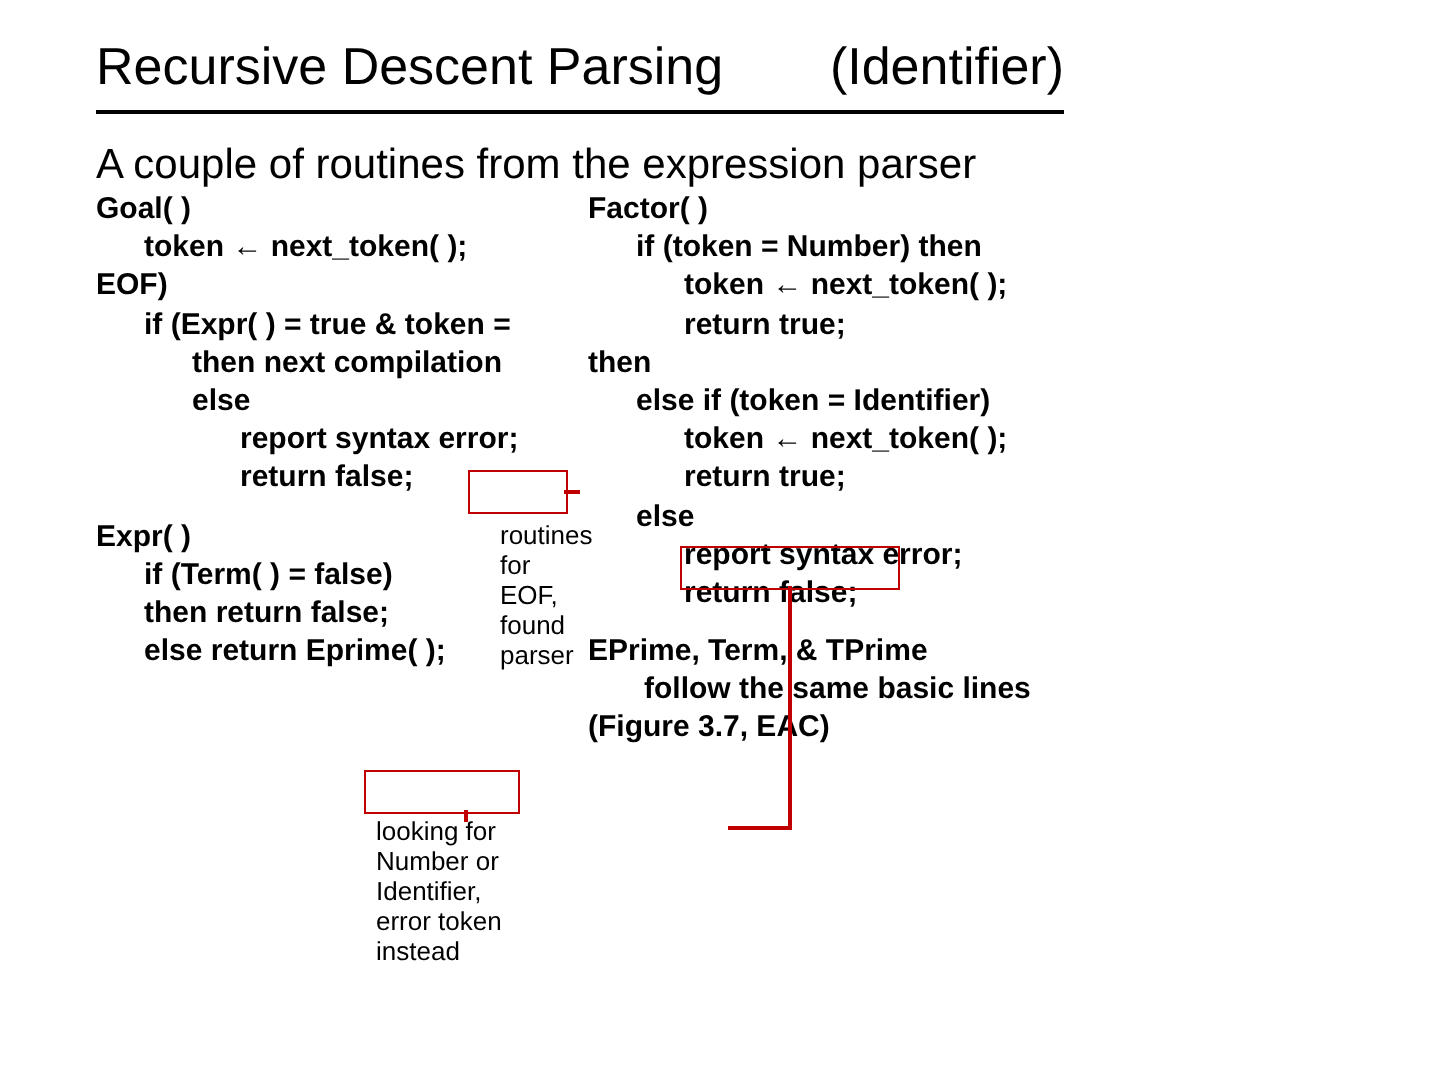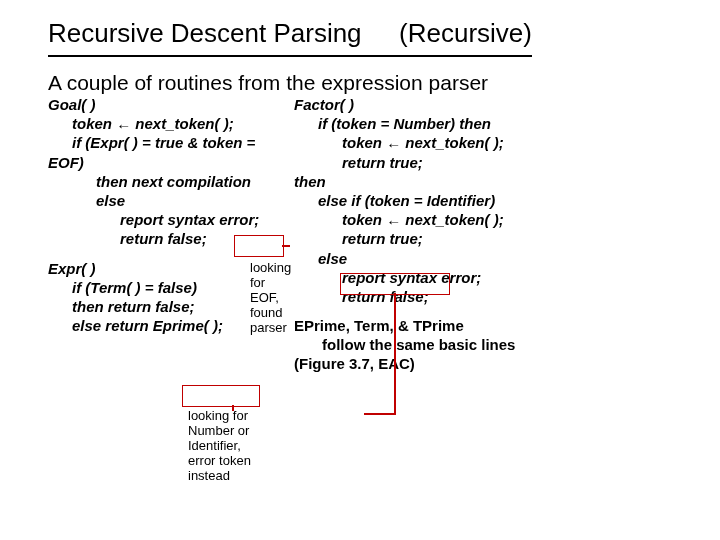--- a/index.html
+++ b/index.html
@@ -42,21 +42,20 @@
     font-family: Arial, Helvetica, sans-serif;
     font-size: 15px;
     line-height: 1.28;
   }
   .col {
     flex: 1;
     position: relative;
   }
   .code {
     font-weight: bold;
-    font-style: italic;
     white-space: pre;
   }
   .i1 { padding-left: 24px; }
   .i2 { padding-left: 48px; }
   .i3 { padding-left: 72px; }
   .note {
     font-weight: normal;
     font-style: normal;
   }
   .callout1 {
@@ -95,40 +94,40 @@
   }
   .spacer { height: 10px; }
 </style>
 </head>
 <body>
 
 <div class="slide">
 
   <div class="title-row">
     <span class="title-left">Recursive Descent Parsing</span>
-    <span class="title-right">(Recursive)</span>
+    <span class="title-right">(Identifier)</span>
   </div>
   <hr class="title-rule">
 
   <div class="subtitle">A couple of routines from the expression parser</div>
 
   <div class="body">
 
     <div class="col">
       <div class="code">Goal( )</div>
       <div class="code i1">token ← next_token( );</div>
+      <div class="code">EOF)</div>
       <div class="code i1">if (Expr( ) = true &amp; token =</div>
-      <div class="code">EOF)</div>
       <div class="code i2">then next compilation</div>
       <div class="code i2">else</div>
       <div class="code i3">report syntax error;</div>
       <div class="code i3">return false;</div>
 
       <div class="callout1">
-        <div>looking for EOF,</div>
+        <div>routines for EOF,</div>
         <div>found parser</div>
       </div>
 
       <div class="spacer"></div>
 
       <div class="code">Expr( )</div>
       <div class="code i1">if (Term( ) = false)</div>
       <div class="code i1">then return false;</div>
       <div class="code i1">else return Eprime( );</div>
 

